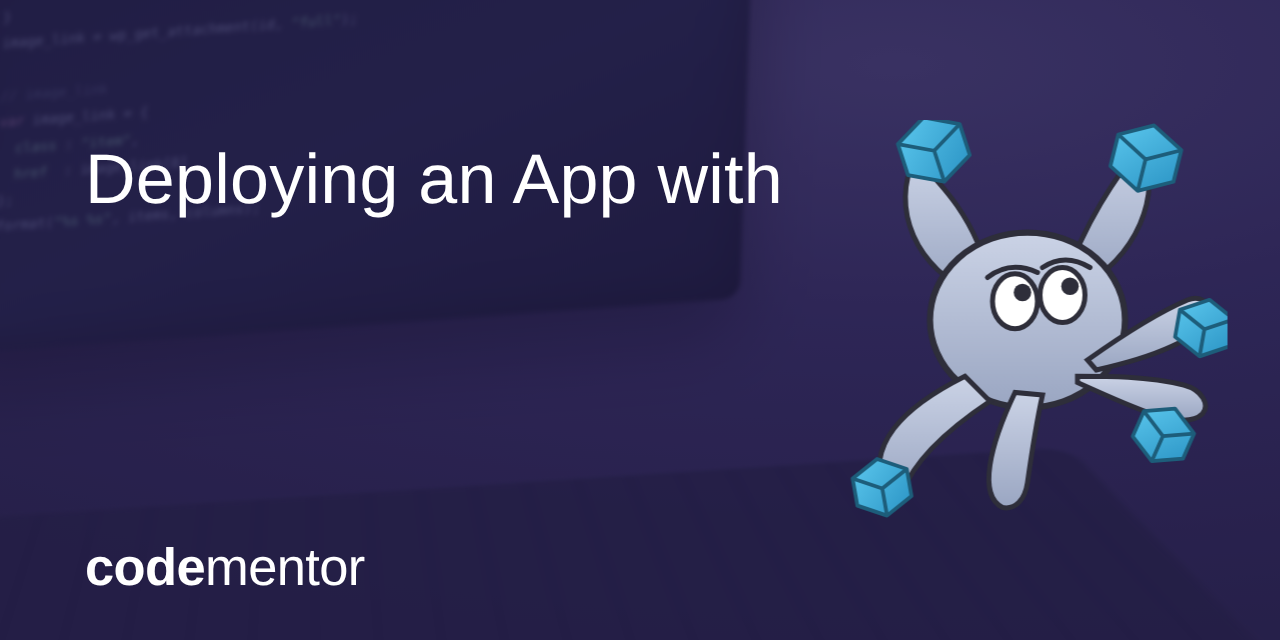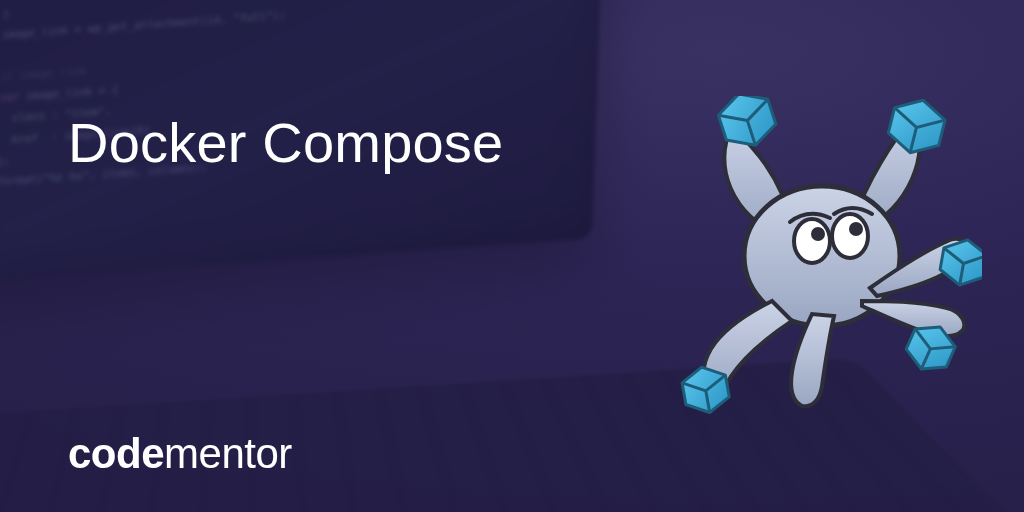--- a/index.html
+++ b/index.html
@@ -107,21 +107,21 @@
 <span class="kw">var</span> image_link = {
   <span class="str">class</span> : <span class="str">"item"</span>,
   <span class="str">href</span>  : image_link[0]
 };
 format(<span class="str">"%s %s"</span>, items, columns);</div>
   </div>
   <div class="bg-keyboard"></div>
 </div>
 
 <div class="headline">
-  <div>Docker Compose</div>
+  <div>Deploying an App with</div>
 </div>
 
 <div class="brand">
   <span>code</span><span class="light">mentor</span>
 </div>
 
 <svg class="mascot" viewBox="0 0 320 320">
   <defs>
     <linearGradient id="bodyGrad" x1="0" y1="0" x2="0" y2="1">
       <stop offset="0" stop-color="#cbd3e6"></stop>

